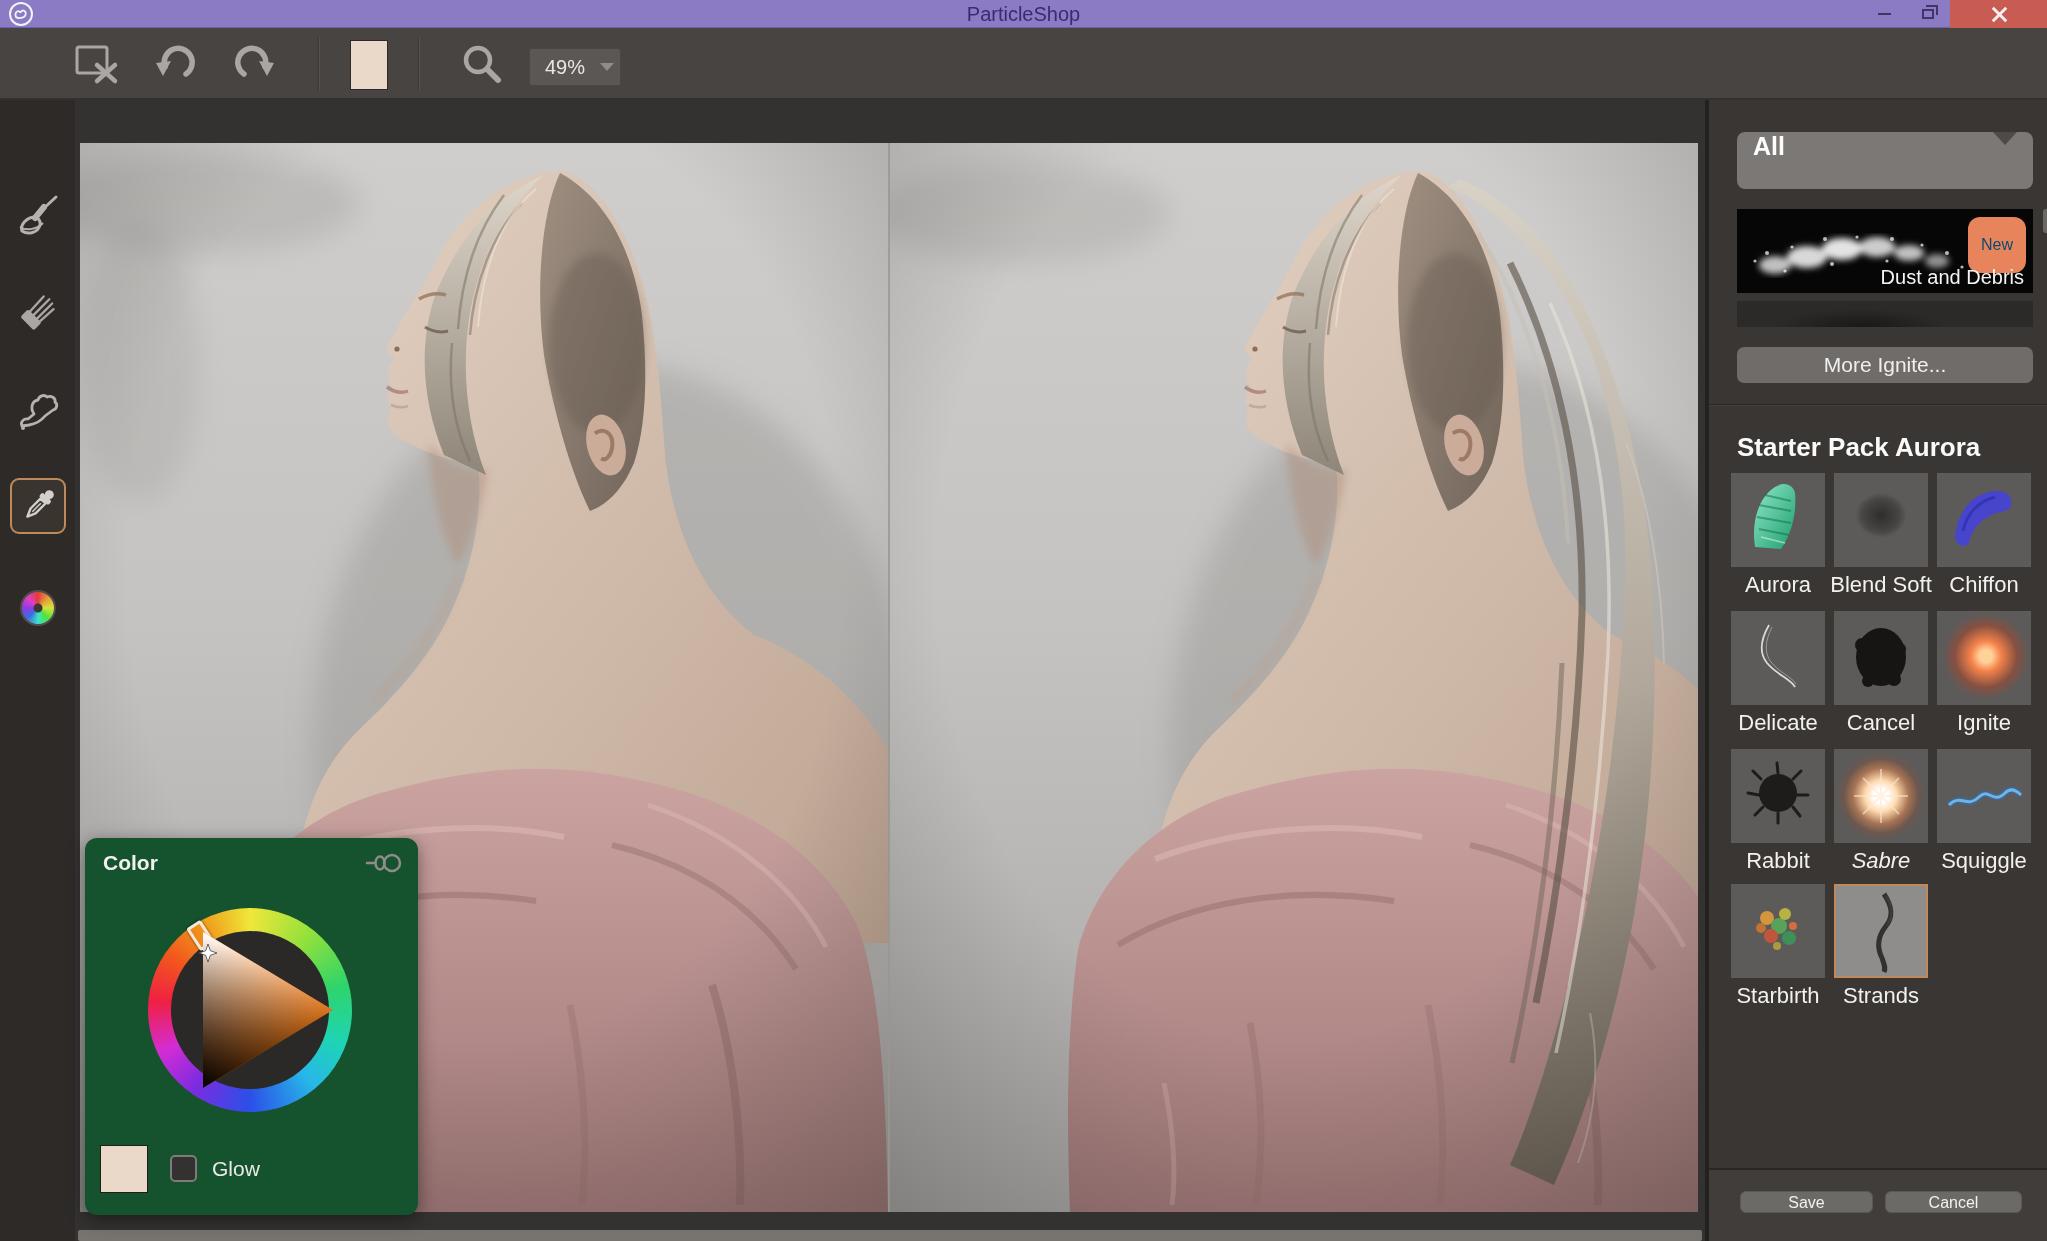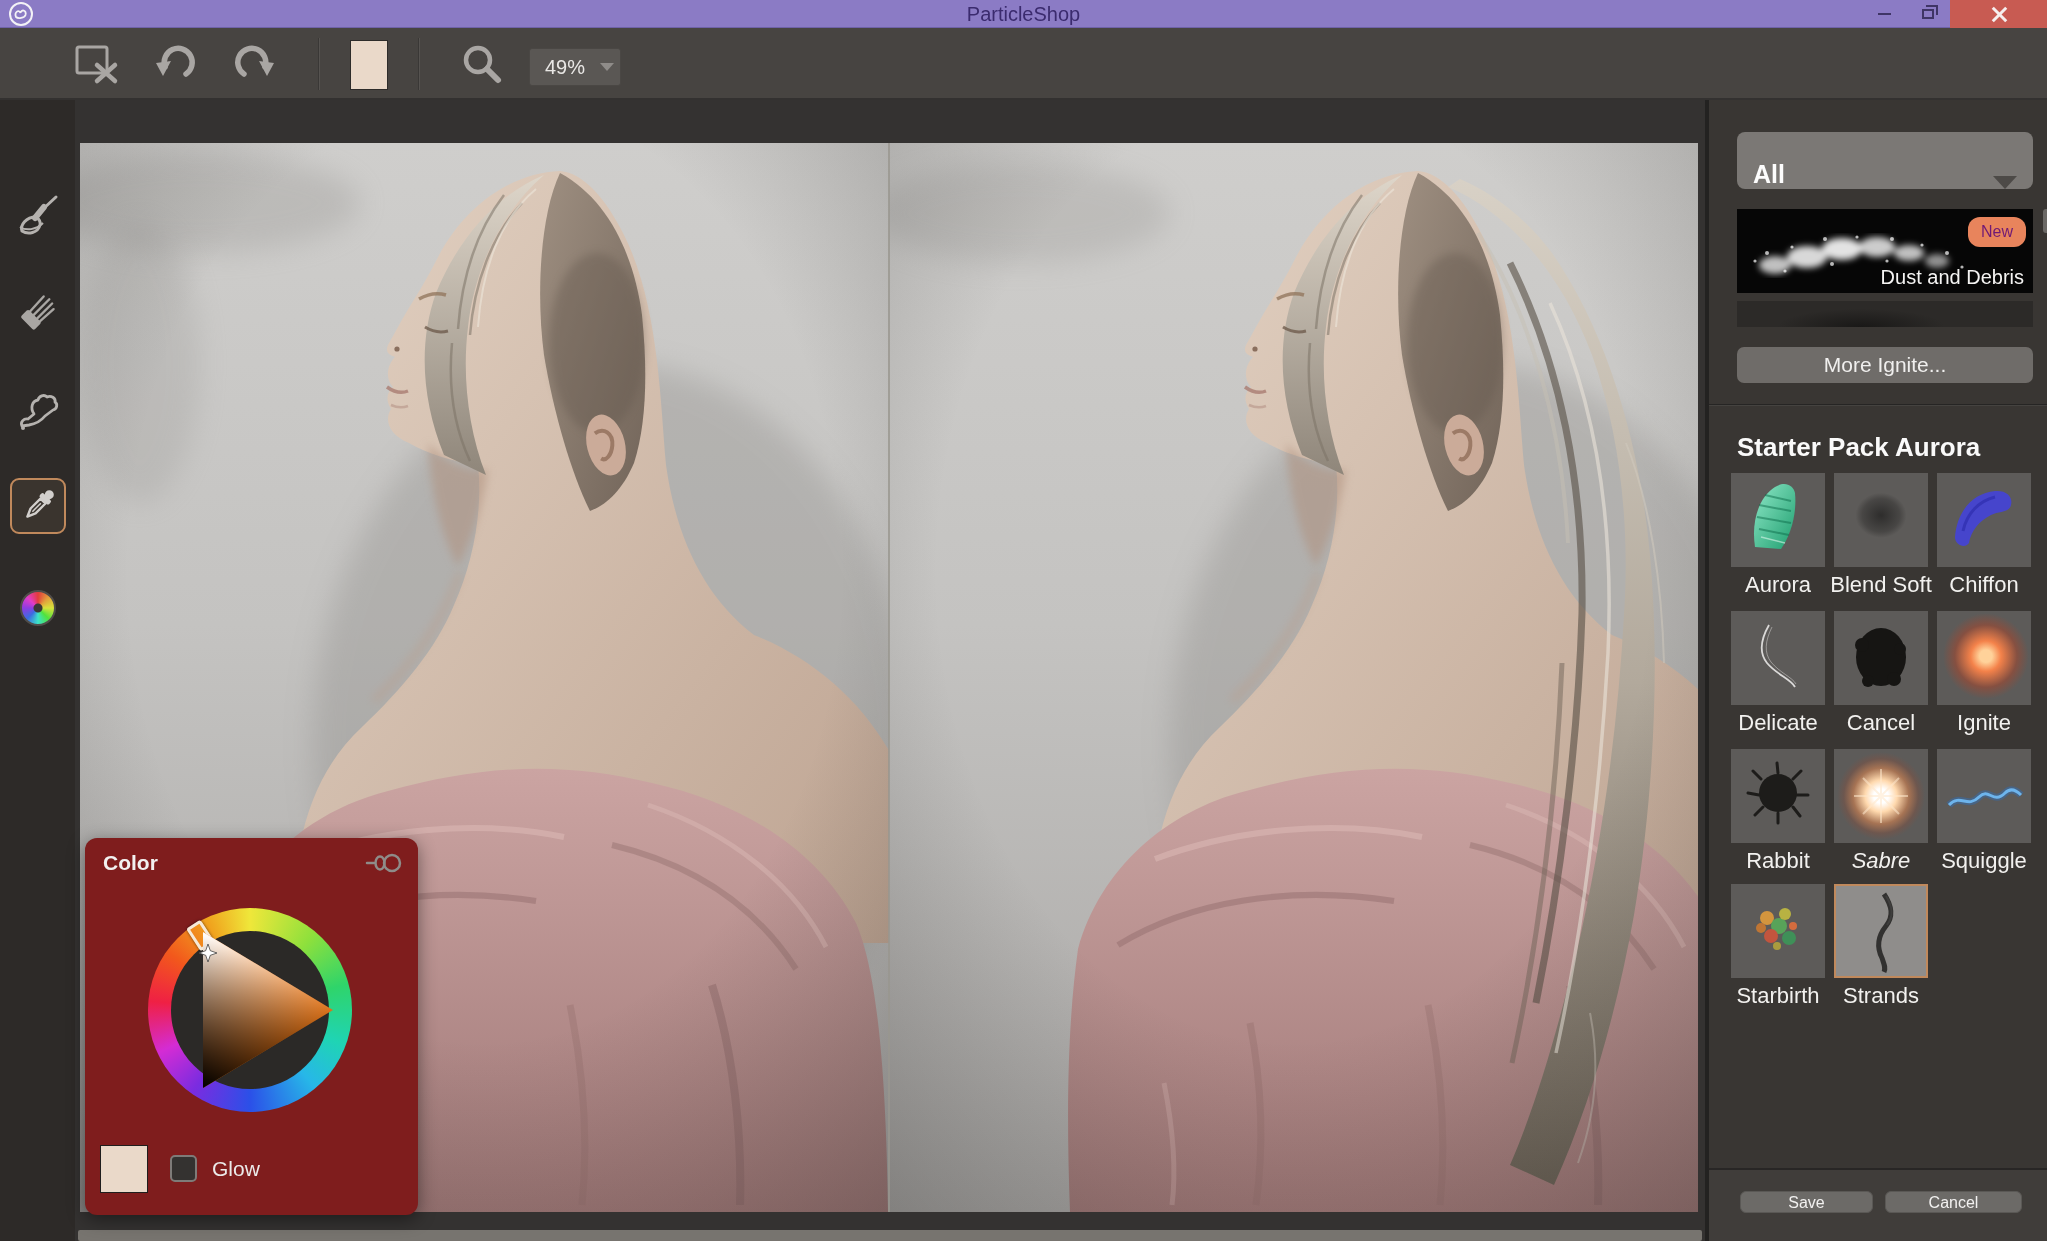--- a/index.html
+++ b/index.html
@@ -45,46 +45,46 @@
   .wheel-icon{width:36px;height:36px;border-radius:50%;border:2px solid #504d4a;
       background:radial-gradient(circle at 50% 50%, #3a3836 0 4px, rgba(0,0,0,0) 5px),
       conic-gradient(#e23c3c,#e2a03c,#d8e23c,#51e23c,#3ce2c8,#3c6ce2,#8e3ce2,#e23cc8,#e23c3c);}
 
   
   .canvas-area{position:absolute;left:75px;top:100px;width:1630px;height:1141px;background:#343231;}
   .photo{position:absolute;left:5px;top:43px;}
   .hscroll{position:absolute;left:3px;top:1130px;width:1624px;height:11px;background:#77746f;border-radius:2px;}
 
   
-  .color-panel{position:absolute;left:85px;top:838px;width:333px;height:377px;background:#7f1d1d;border-radius:12px;
+  .color-panel{position:absolute;left:85px;top:838px;width:333px;height:377px;background:#14532d;border-radius:12px;
                box-shadow:0 4px 18px rgba(0,0,0,.45);padding-left:32px;}
   .cp-title{position:absolute;left:18px;top:13px;font-size:21px;font-weight:bold;color:#f2f1f0;}
   .cp-pin{position:absolute;right:14px;top:12px;}
   .hue-ring{position:absolute;left:63px;top:70px;width:204px;height:204px;border-radius:50%;
      background:conic-gradient(from 0deg,#efe73a,#8ee03c 40deg,#2fd46a 75deg,#1fd4b4 110deg,#27b7e8 140deg,
      #2b50e8 180deg,#7a2ce0 215deg,#d42cd4 245deg,#ef2044 275deg,#f2581c 305deg,#f0a41e 335deg,#efe73a 360deg);}
   .hue-hole{position:absolute;left:23px;top:23px;width:158px;height:158px;border-radius:50%;background:#2b2927;}
   .hue-selector{position:absolute;left:44px;top:14px;width:17px;height:27px;border:3px solid #f5e9d8;border-radius:3px;
                 transform:rotate(-33deg);box-shadow:0 0 3px rgba(0,0,0,.6);}
   .cp-overlay{position:absolute;left:0;top:0;pointer-events:none;}
   .cp-swatch{position:absolute;left:15px;top:307px;width:48px;height:48px;background:var(--swatch,#ead9c9);border:1px solid #1f1e1d;}
   .cp-checkbox{position:absolute;left:85px;top:317px;width:27px;height:27px;border:2px solid #7e7b78;border-radius:5px;background:#343230;}
   .cp-glow-label{position:absolute;left:127px;top:319px;font-size:21px;color:#eceae9;}
 
   
   .right-panel{position:absolute;left:1705px;top:100px;width:342px;height:1141px;background:#393633;border-left:4px solid #232221;}
   .rp-divider{position:absolute;left:0;width:342px;height:2px;background:#262524;border-bottom:1px solid #454340;}
   .dropdown{position:absolute;left:28px;top:32px;width:296px;height:57px;background:#7b7875;border-radius:8px;
-            display:flex;align-items:flex-end;}
+            display:flex;align-items:flex-start;}
   .dd-label{margin-left:16px;font-size:25px;font-weight:bold;color:#fdfdfd;flex:1;}
   .dd-caret{width:0;height:0;border-left:12px solid transparent;border-right:12px solid transparent;
             border-top:13px solid #4d4a47;margin-right:16px;}
   .featured-tile{position:absolute;left:28px;top:109px;width:296px;height:84px;background:#060606;overflow:hidden;}
-  .new-badge{position:absolute;right:7px;top:8px;background:var(--badge_new,#e8845c);color:#701a75;font-size:16px;
-             padding:6px 13px;border-radius:12px;}
+  .new-badge{position:absolute;right:7px;top:8px;background:var(--badge_new,#e8845c);color:#0c4a6e;font-size:16px;
+             padding:19px 13px;border-radius:12px;}
   .featured-name{position:absolute;right:9px;bottom:4px;font-size:20px;color:#f5f4f3;}
   .rp-scrollthumb{position:absolute;left:334px;top:109px;width:6px;height:24px;background:#6b6966;border-radius:3px;}
   .partial-tile{position:absolute;left:28px;top:201px;width:296px;height:26px;
       background:radial-gradient(ellipse 120px 26px at 42% 100%, #191817 0%, rgba(0,0,0,0) 70%),#2c2a28;}
   .more-btn{position:absolute;left:28px;top:247px;width:296px;height:36px;background:#6f6c69;border-radius:7px;
             display:flex;align-items:center;justify-content:center;font-size:21px;color:#f0efee;}
   .section-title{position:absolute;left:28px;top:332px;font-size:26px;font-weight:bold;color:#fafafa;}
   .pack-tile{position:absolute;width:94px;height:94px;background:#5d5b59;overflow:hidden;}
   .pack-tile.selected{background:#8f8d8b;border:2px solid var(--selection,#c0895c);}
   .pack-label{position:absolute;width:110px;text-align:center;font-size:22px;color:#f2f1ef;}

